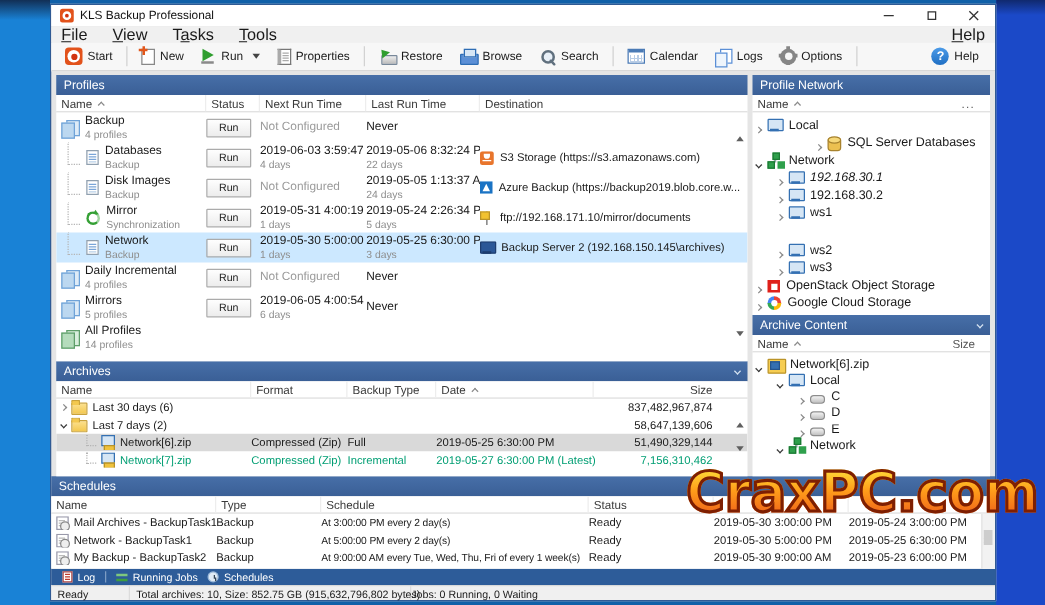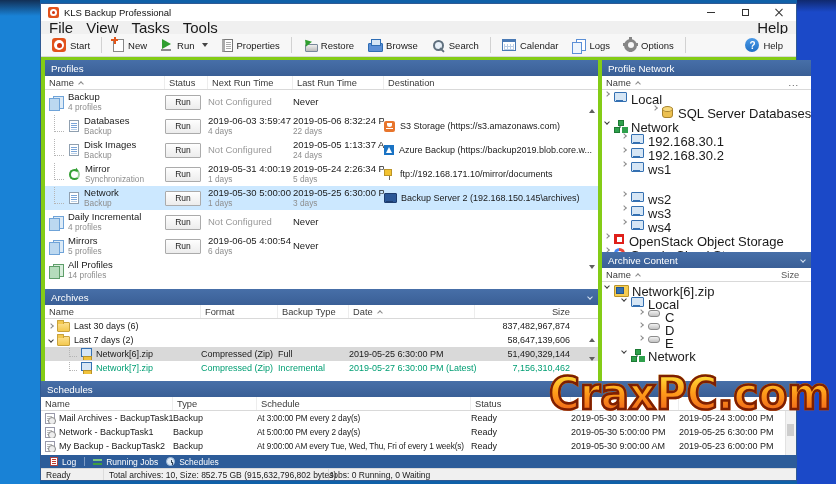--- a/index.html
+++ b/index.html
@@ -3,35 +3,35 @@
 <meta charset="utf-8">
 <style>
   *{margin:0;padding:0;box-sizing:border-box}
   html,body{width:836px;height:484px;overflow:hidden}
   body{position:relative;font-family:"Liberation Sans","DejaVu Sans",sans-serif;
        background:linear-gradient(90deg,#1982d6 0 40px,#1060a8 40px 797px,#1b49c8 797px 100%)}
   .desk-dark{position:absolute;left:0;top:0;width:40px;height:16px;background:linear-gradient(180deg,#122f55,#1982d6);}
   .desk-dark2{position:absolute;right:0;top:0;width:39px;height:12px;background:linear-gradient(180deg,#10296e,#1b49c8);}
 
   .window{position:absolute;left:40px;top:3px;width:757px;height:478px;border:1px solid #2f5a94;
-          background:#84cc16;display:flex;flex-direction:column}
+          background:#e5e5e5;display:flex;flex-direction:column}
 
   
   .titlebar{height:17px;background:#fff;display:flex;align-items:center;padding-left:7px;gap:5px;flex:none}
   .title{font-size:9.5px;color:#111;white-space:nowrap}
   .wctrls{margin-left:auto;display:flex;height:100%}
   .wctrl{width:34px;height:100%;display:flex;align-items:center;justify-content:center;position:relative}
   .min-g{width:8px;height:1px;background:#333}
   .max-g{width:7px;height:7px;border:1px solid #333}
   .x-g{position:relative;width:9px;height:9px}
   .x-g::before,.x-g::after{content:"";position:absolute;left:-1px;top:4px;width:10px;height:1px;background:#333}
   .x-g::before{transform:rotate(45deg)}.x-g::after{transform:rotate(-45deg)}
 
   
-  .menubar{height:13px;background:#f0f0f0;display:flex;align-items:center;padding:0 8px;font-size:15px;color:#1a1a1a;gap:13px;flex:none}
+  .menubar{height:13px;background:#f0f0f0;display:flex;align-items:center;padding:0 8px;font-size:13px;color:#1a1a1a;gap:20px;flex:none}
   .menu-item{white-space:nowrap}
   .menu-help{margin-left:auto}
 
   
   .toolbar{height:23px;background:#f7f7f7;border-bottom:1px solid #d8d8d8;display:flex;align-items:center;
            padding:0 5px;gap:2px;font-size:9.5px;color:#1a1a1a;flex:none}
   .tbtn{display:flex;align-items:center;gap:4px;padding:2px 6px;border-radius:2px;white-space:nowrap}
   .tsep{width:1px;height:16px;background:#d2d2d2;margin:0 3px}
   .thelp{margin-left:auto;margin-right:2px}
   .dd{width:0;height:0;border-left:3px solid transparent;border-right:3px solid transparent;border-top:4px solid #444;margin-left:3px}
@@ -78,21 +78,21 @@
   .arow{display:grid;grid-template-columns:156px 77px 71px 126px 1fr;height:14px;align-items:center;
         font-size:9px;color:#1a1a1a;white-space:nowrap}
   .arow.sel{background:#d9d9d9}
   .arow.latest{color:var(--latest_green,#009e73)}
   .aname{display:flex;align-items:center;gap:4px;overflow:hidden}
   .asize{text-align:right;padding-right:28px}
   .asizeh{justify-content:flex-end;padding-right:28px}
   .elbow2{width:8px;height:10px;margin:-5px 0 0 2px;border-left:1px dotted #b5b5b5;border-bottom:1px dotted #b5b5b5;flex:none}
 
   
-  .trow{display:flex;align-items:flex-start;gap:5px;font-size:13px;height:14px;white-space:nowrap;color:#1a1a1a}
+  .trow{display:flex;align-items:flex-end;gap:5px;font-size:10px;height:14px;white-space:nowrap;color:#1a1a1a}
   .trow.sm{height:13px}
   .chr{width:4px;height:4px;border-right:1px solid #8a8a8a;border-bottom:1px solid #8a8a8a;transform:rotate(-45deg);flex:none}
   .chd{width:4px;height:4px;border-right:1px solid #3a3a3a;border-bottom:1px solid #3a3a3a;transform:rotate(45deg);flex:none}
 
   
   .schedwrap{flex:none}
   .sgrid{grid-template-columns:132px 84px 214px 100px 108px 1fr}
   #sched-list{height:44px;background:#fff;position:relative;flex:none}
   .srow{display:grid;grid-template-columns:132px 84px 214px 100px 108px 1fr;height:14px;align-items:center;
         font-size:9px;color:#1a1a1a;white-space:nowrap}
@@ -577,21 +577,21 @@
           <div class="trow" style="padding-left: 3px; margin-left: 48px;">
             <span class="chr"></span>
             <span class="ic i-db"></span>
             <span>SQL Server Databases</span>
           </div>
           <div class="trow" style="padding-left: 3px;">
             <span class="chd"></span>
             <span class="ic i-net"></span>
             <span>Network</span>
           </div>
-          <div class="trow" style="padding-left: 20px;">
+          <div class="trow" style="padding-left: 20px; font-style: italic;">
             <span class="chr"></span>
             <span class="ic i-comp"></span>
             <span>192.168.30.1</span>
           </div>
           <div class="trow" style="padding-left: 20px;">
             <span class="chr"></span>
             <span class="ic i-comp"></span>
             <span>192.168.30.2</span>
           </div>
           <div class="trow" style="padding-left: 20px;">
@@ -601,25 +601,20 @@
           </div>
           <div class="trow" style="padding-left: 20px; margin-top: 16px;">
             <span class="chr"></span>
             <span class="ic i-comp"></span>
             <span>ws2</span>
           </div>
           <div class="trow" style="padding-left: 20px;">
             <span class="chr"></span>
             <span class="ic i-comp"></span>
             <span>ws3</span>
-          </div>
-          <div class="trow" style="padding-left: 20px;">
-            <span class="chr"></span>
-            <span class="ic i-comp"></span>
-            <span>ws4</span>
           </div>
           <div class="trow" style="padding-left: 3px;">
             <span class="chr"></span>
             <span class="ic i-os"></span>
             <span>OpenStack Object Storage</span>
           </div>
           <div class="trow" style="padding-left: 3px;">
             <span class="chr"></span>
             <span class="ic i-gcs"></span>
             <span>Google Cloud Storage</span>

